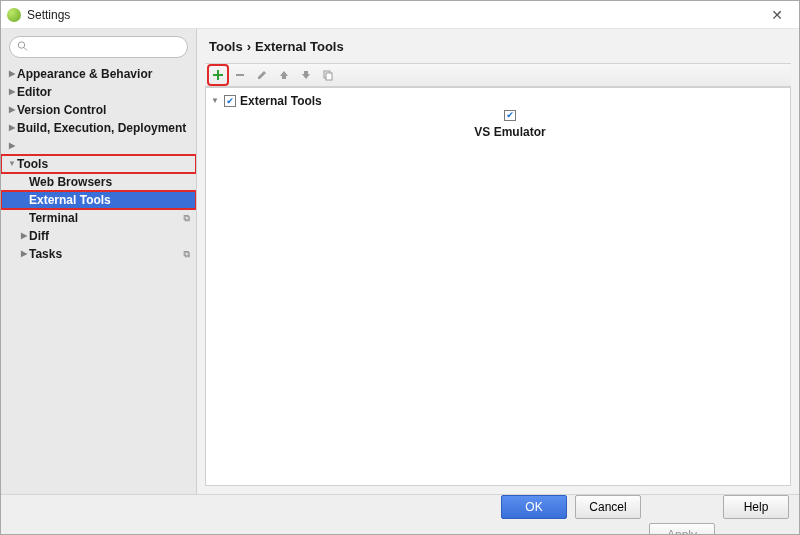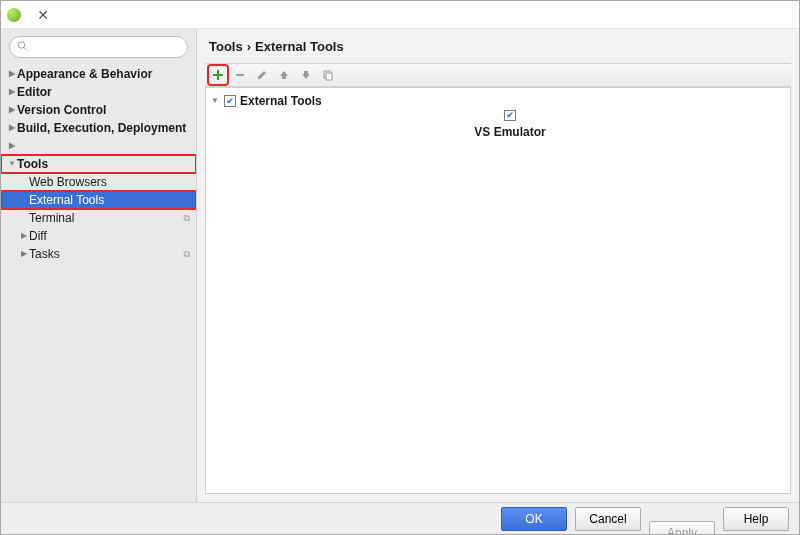--- a/index.html
+++ b/index.html
@@ -83,21 +83,21 @@
   }
   .tree-row .arrow {
     width: 10px;
     text-align: center;
     color: #7f7f7f;
     font-size: 8px;
     line-height: 1;
   }
   .tree-row.expanded .arrow { color: #888; }
   .tree-row.level1 { font-weight: bold; }
-  .tree-row.level2 { padding-left: 18px; font-weight: normal; }
+  .tree-row.level2 { padding-left: 18px; font-weight: bold; }
   .tree-row.selected {
     background: #3a6fd8;
     color: #fff;
   }
   .tree-row.selected .arrow { color: #fff; }
   .tree-row .badge {
     margin-left: auto;
     margin-right: 6px;
     font-size: 9px;
     color: #9b9b9b;
@@ -183,25 +183,24 @@
     content: "✔";
     font-size: 9px;
     color: #1b6dd1;
     line-height: 1;
   }
   .list-label { font-size: 12px; font-weight: bold; }
   .list-label.child { font-weight: bold; }
 
   
   .footer {
-    height: 32px;
+    height: 40px;
     border-top: 1px solid #d5d5d5;
     background: #efefef;
     display: flex;
-    align-items: center;
     justify-content: flex-end;
     padding: 0 10px;
     gap: 8px;
   }
   .btn {
     min-width: 66px;
     height: 24px;
     border: 1px solid #adadad;
     background: linear-gradient(#fdfdfd, #e6e6e6);
     border-radius: 2px;
@@ -217,20 +216,21 @@
   .btn.disabled {
     color: #9a9a9a;
     margin-top: 28px;
   }
 </style>
 </head>
 <body>
 
 <div class="titlebar">
   <span class="app-icon"></span>
+  <span class="title">Settings</span>
   <span class="close">✕</span>
 </div>
 
 <div class="main">
 
   <div class="sidebar">
     <div class="search-wrap">
       <div class="search" style="position:relative;">
         <span class="search-glyph">
           <svg width="11" height="11" viewBox="0 0 11 11">

